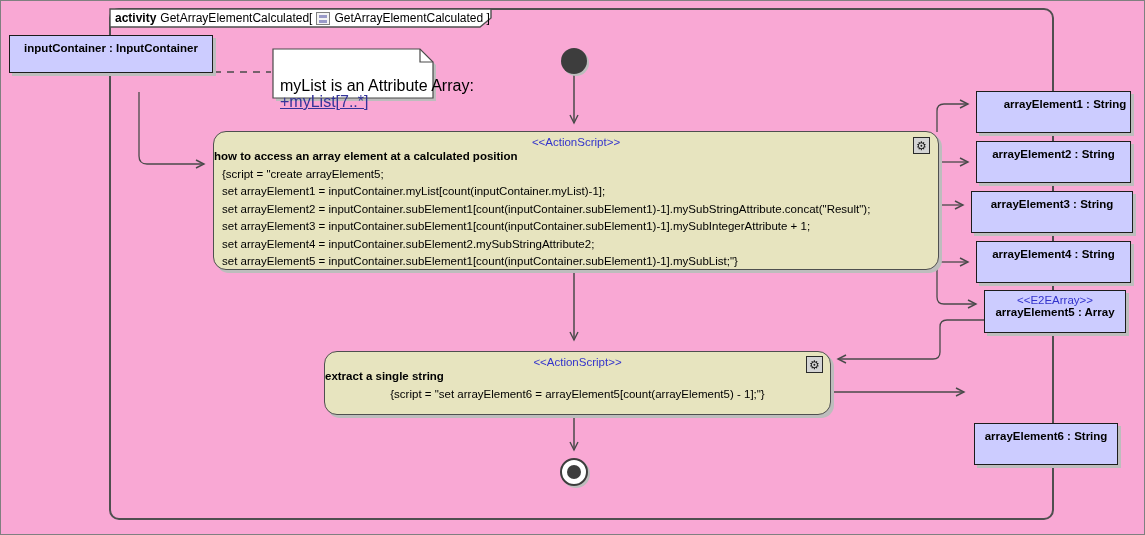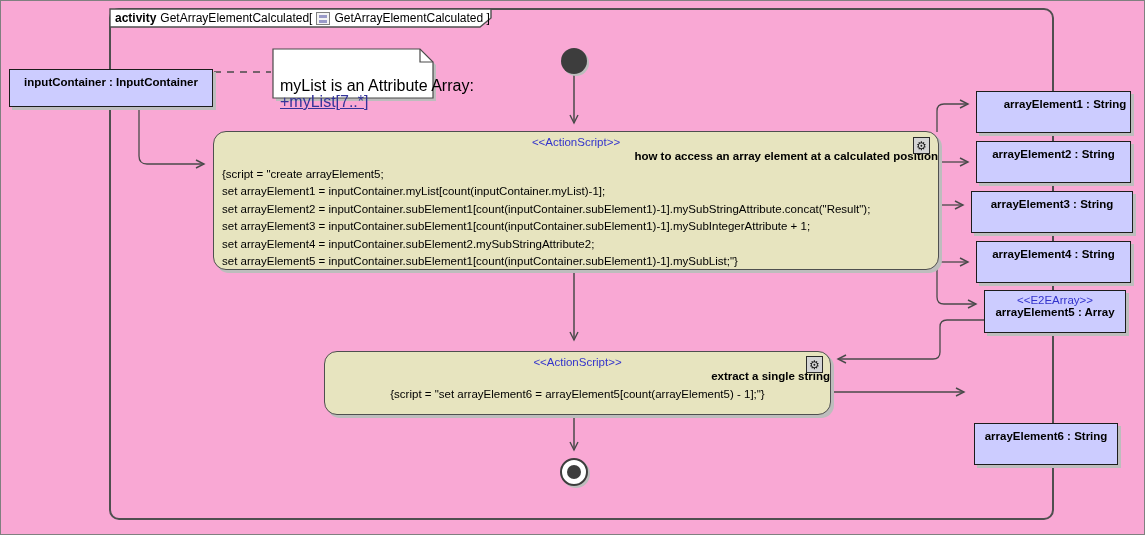--- a/index.html
+++ b/index.html
@@ -33,21 +33,21 @@
     box-shadow:3px 3px 0 #bdbdbd; z-index:3; text-align:center;
     font-weight:bold; font-size:11.5px; color:#000; padding-top:6px;
   }
   .obj .stereo { font-weight:normal; color:#3333cc; font-size:11.5px; }
   .action {
     position:absolute; background:#e7e4bf; border:1.5px solid #4f4f4f;
     border-radius:13px; box-shadow:3px 3px 0 #bdbdbd; z-index:3;
     font-size:11.5px; color:#000;
   }
   .action .stereo { text-align:center; color:#3333cc; margin-top:4px; }
-  .action .atitle { text-align:right; font-weight:bold; margin-top:2px; }
+  .action .atitle { text-align:left; font-weight:bold; margin-top:2px; }
   .action .script { margin-top:4px; padding-left:8px; line-height:17.4px; }
   .action .script-center { text-align:center; margin-top:4px; line-height:17.4px; }
   .gear {
     position:absolute; top:5px; right:8px; width:17px; height:17px;
     border:1.5px solid #2a2a2a; background:#d4d4d4; z-index:4;
     display:flex; align-items:center; justify-content:center;
     font-size:12px; line-height:1; color:#1a1a1a;
   }
   .note-text {
     position:absolute; left:279px; top:77px; z-index:3; font-size:16px;
@@ -106,21 +106,21 @@
     <span>GetArrayElementCalculated[</span>
     <span class="diagram-icon"></span>
     <span>GetArrayElementCalculated ]</span>
   </div>
 
   <div class="note-text">
     <div>myList is an Attribute Array:</div>
     <div class="note-link">+myList[7..*]</div>
   </div>
 
-  <div class="obj" style="left:8px; top:68px; width:204px; height:38px;">
+  <div class="obj" style="left:8px; top:34px; width:204px; height:38px;">
     <span>inputContainer : InputContainer</span>
   </div>
 
   <div class="initial-node"></div>
 
   <div class="action" style="left:212px; top:130px; width:726px; height:139px;">
     <div class="gear">
       <span>⚙</span>
     </div>
     <div class="stereo">&lt;&lt;ActionScript&gt;&gt;</div>

